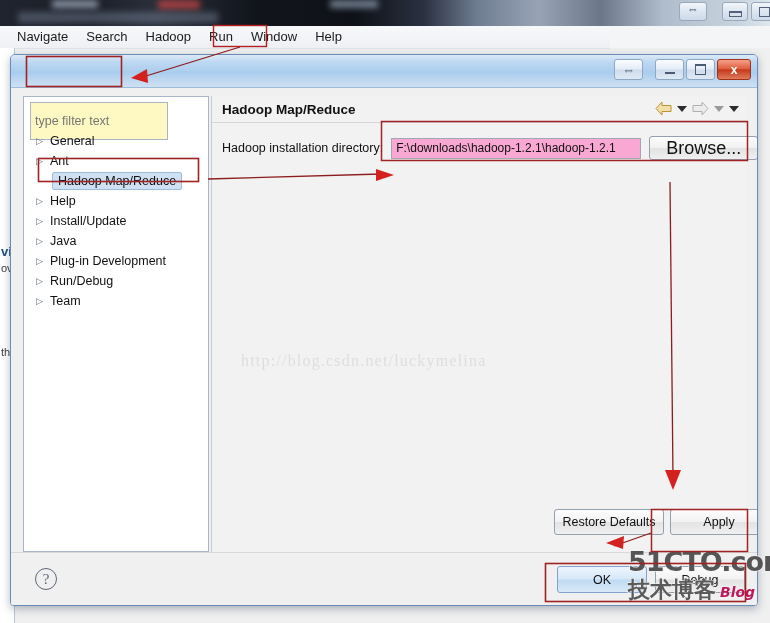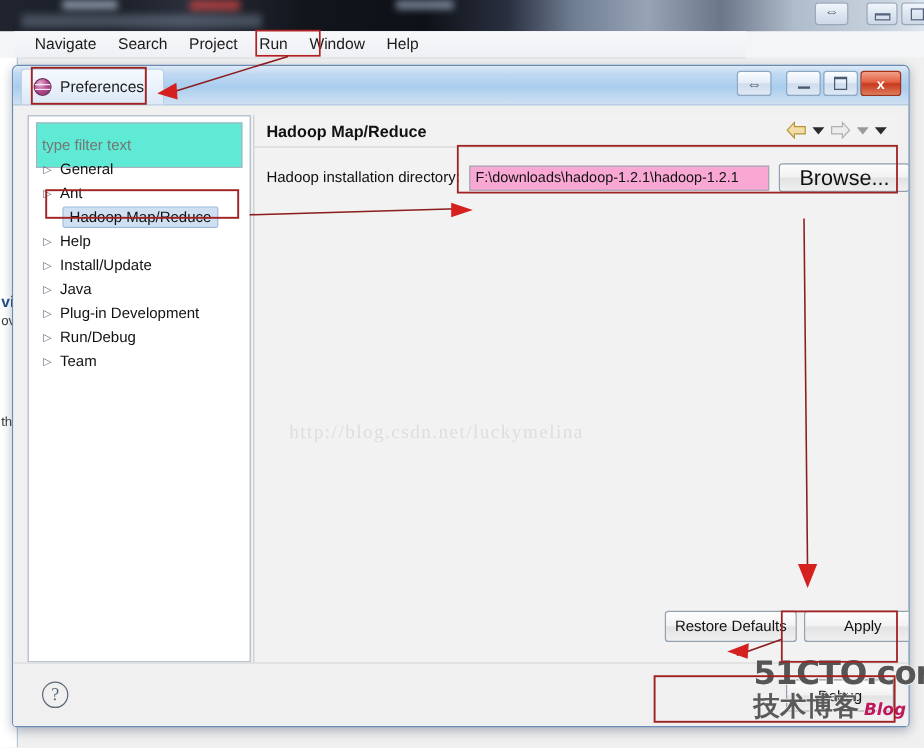--- a/index.html
+++ b/index.html
@@ -59,21 +59,21 @@
     margin: 5px auto 0;
     width: 12px; height: 7px;
   }
   .bg-winctl.w1 span { color: #445066; font-size: 12px; line-height: 9px; text-align: center; margin-top: 2px; width: auto; }
   .bg-winctl.w2 span { border: 1px solid #55617a; border-top-width: 2px; height: 3px; width: 11px; margin-top: 8px; }
   .bg-winctl.w3 span { border: 1px solid #55617a; height: 8px; width: 9px; margin-top: 4px; }
 
   
   #menubar {
     position: absolute;
-    left: 12px; top: 26px; width: 610px; height: 22px;
+    left: 0; top: 26px; width: 610px; height: 22px;
     background: linear-gradient(180deg,#f7f8fa 0%, #eef0f4 100%);
     border-bottom: 1px solid #dfe2e8;
   }
   #menubar .menus {
     display: flex;
     align-items: center;
     height: 22px;
     padding-left: 8px;
     gap: 0px;
   }
@@ -220,24 +220,24 @@
     position: absolute;
     left: 12px; top: 8px;
     width: 186px; height: 456px;
     box-sizing: border-box;
     background: #ffffff;
     border: 1px solid #a9b6c5;
   }
   #filterbox {
     position: absolute;
     left: 6px; top: 5px;
-    width: 172px; height: 20px;
+    width: 138px; height: 20px;
     box-sizing: border-box;
     border: 1px solid #aab4c0;
-    background: #5eead4;
+    background: #fef9c3;
     font-size: 12.5px;
     color: #777777;
     padding: 18px 4px;
     font-family: "Liberation Sans", sans-serif;
   }
   #tree {
     position: absolute;
     left: 0; top: 32px; right: 0; bottom: 0;
     padding-top: 2px;
   }
@@ -488,42 +488,38 @@
     <span></span>
   </div>
   <div class="bg-winctl w3">
     <span></span>
   </div>
 
   <div id="menubar">
     <div class="menus">
       <div class="menu-item">Navigate</div>
       <div class="menu-item">Search</div>
-      <div class="menu-item">Project</div>
+      <div class="menu-item">Hadoop</div>
       <div class="menu-item">Run</div>
       <div class="menu-item highlighted">Window</div>
       <div class="menu-item">Help</div>
     </div>
   </div>
 
   <div class="bg-leftpanel">
     <div class="t t1">vi</div>
     <div class="t small t2">ov</div>
     <div class="t t3">le</div>
     <div class="t small t4">th</div>
   </div>
 </div>
 
 <div id="dialog">
 
   <div id="titlebar">
-    <div class="tab">
-      <span class="eclipse-icon"></span>
-      <span class="title-text">Preferences</span>
-    </div>
 
     <div class="winbtns">
       <div class="wbtn">
         <span class="restore-glyph">⇔</span>
       </div>
       <div class="wbtn gap">
         <span class="min-glyph"></span>
       </div>
       <div class="wbtn">
         <span class="max-glyph"></span>
@@ -608,20 +604,21 @@
       </div>
 
       <div id="csdn-wm">http://blog.csdn.net/luckymelina</div>
 
       <div id="restore-defaults">Restore Defaults</div>
       <div id="apply-btn">Apply</div>
     </div>
 
     <div id="footer">
       <div id="help-icon">?</div>
+      <div id="ok-btn">OK</div>
       <div id="cancel-btn">Debug</div>
     </div>
 
   </div>
 </div>
 
 <div id="cto-wm">
   <div class="l1">51CTO.com</div>
   <div class="l2">技术博客</div>
   <div class="l3">Blog</div>

